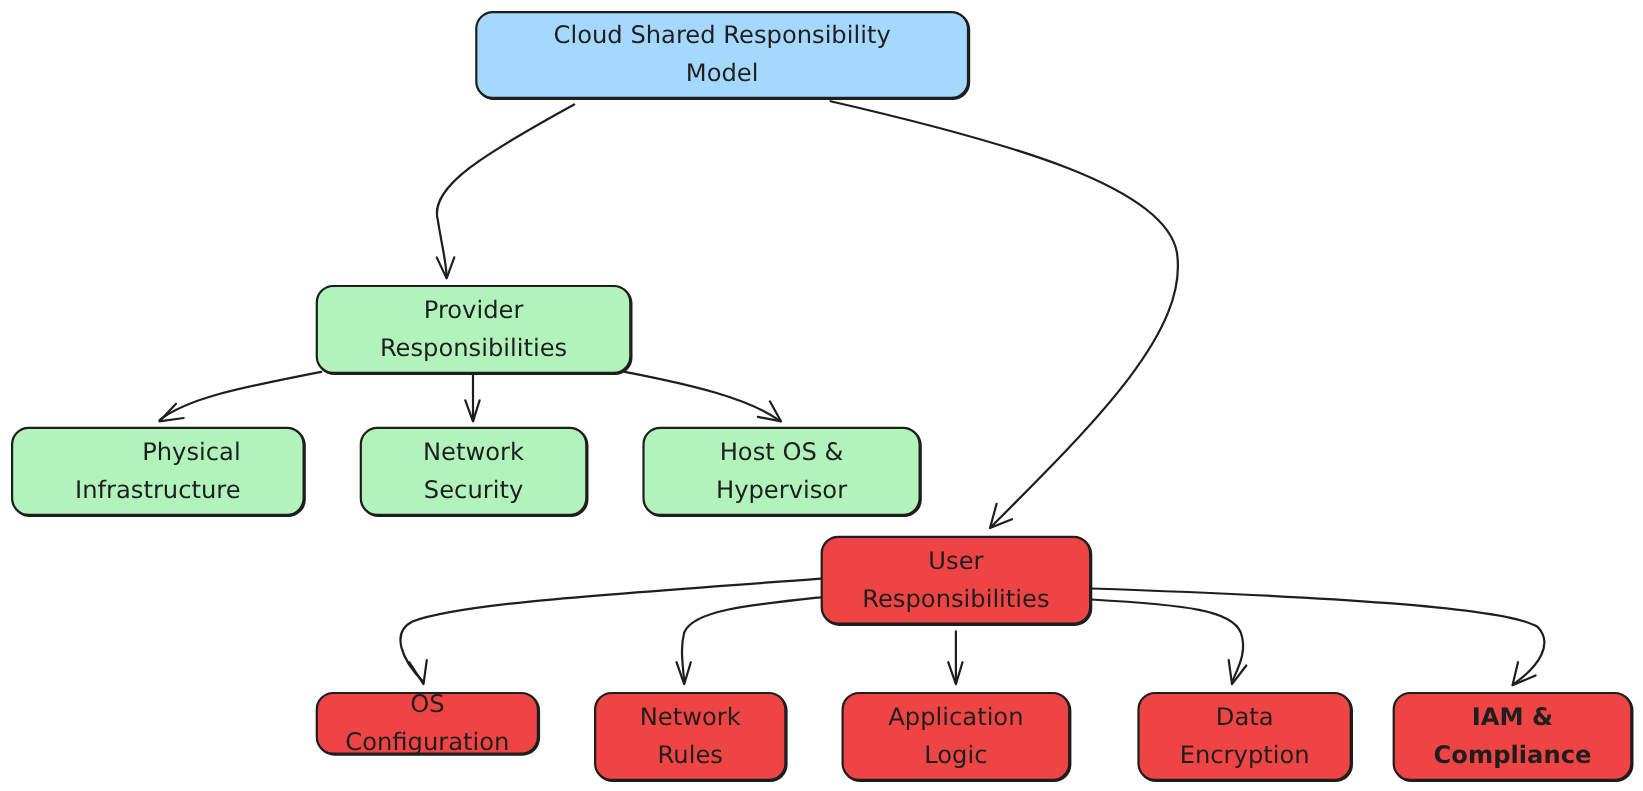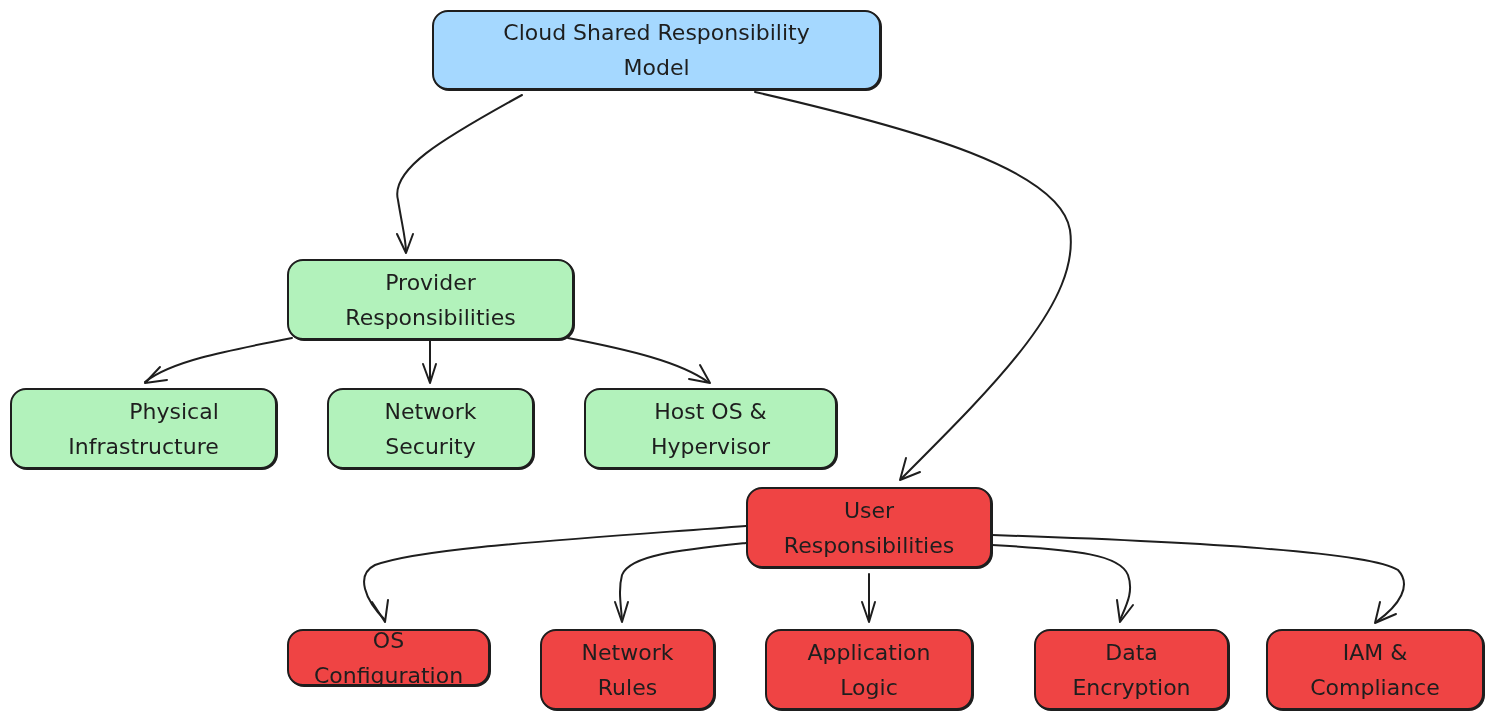--- a/index.html
+++ b/index.html
@@ -104,16 +104,16 @@
 <div class="node yellow" style="left:765px; top:629px; width:208px; height:81px;">
   <span>Application
 Logic</span>
 </div>
 
 <div class="node yellow" style="left:1022px; top:629px; width:195px; height:81px;margin-left:12px;">
   <span>Data
 Encryption</span>
 </div>
 
-<div class="node yellow" style="left:1266px; top:629px; width:218px; height:81px;">
+<div class="node yellow" style="left:1266px; top:629px; width:218px; height:81px;font-weight:bold;">
   <span>IAM &amp;
 Compliance</span>
 </div>
 
 </body></html>

